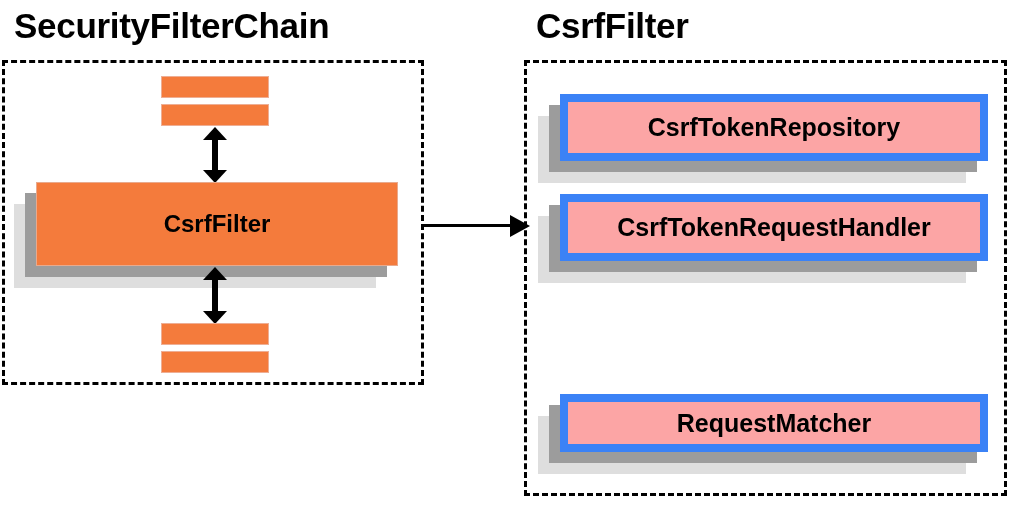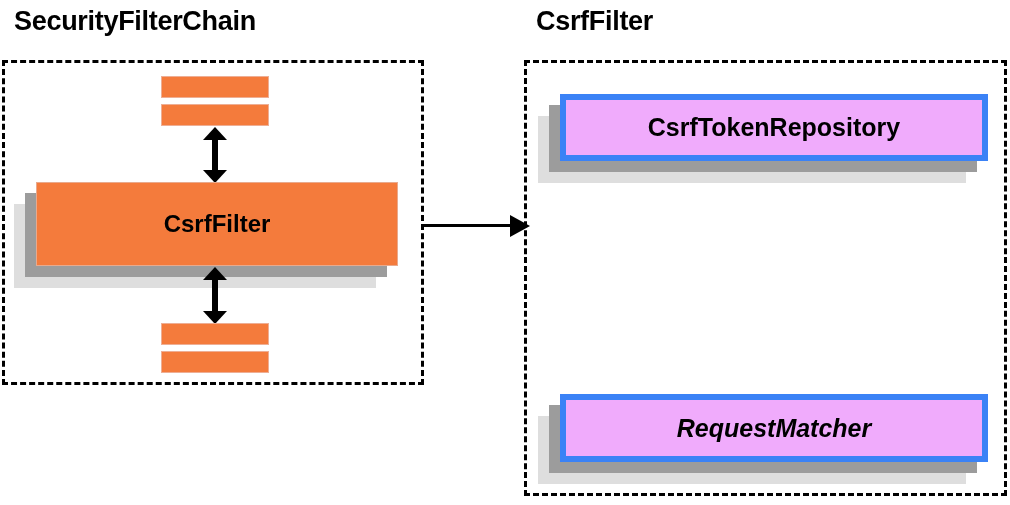--- a/index.html
+++ b/index.html
@@ -13,21 +13,21 @@
     height: 505px;
     background: #ffffff;
     font-family: "Liberation Sans", sans-serif;
     overflow: hidden;
   }
 
   
   .panel-title {
     position: absolute;
     font-weight: bold;
-    font-size: 27px;
+    font-size: 35px;
     color: #000000;
     letter-spacing: -0.3px;
     white-space: nowrap;
     line-height: 1;
   }
   #title-left  { left: 14px;  top: 8px; }
   #title-right { left: 536px; top: 8px; }
 
   
   .group-box {
@@ -83,22 +83,22 @@
   .orange .face {
     background: #f47b3c;
     border: 1px solid #e9aa8d;
   }
   .orange .face .label {
     font-size: 24px;
   }
 
   
   .blue .face {
-    background: #f0abfc;
-    border: 6px solid #3b82f6;
+    background: #fca5a5;
+    border: 8px solid #3b82f6;
   }
   .blue .face .label {
     font-size: 25px;
   }
 
   
   .bar {
     position: absolute;
     background: #f47b3c;
     border: 1px solid #eeae94;
@@ -198,23 +198,30 @@
   <div class="group-box" id="group-right"></div>
 
   <div class="stack blue" style="left:560px; top:94px; width:428px; height:67px;">
     <div class="sh-light"></div>
     <div class="sh-dark"></div>
     <div class="face">
       <span class="label">CsrfTokenRepository</span>
     </div>
   </div>
 
-
-
-  <div class="stack blue" style="left:560px; top:394px; width:428px; height:68px;font-style:italic;">
+  <div class="stack blue" style="left:560px; top:194px; width:428px; height:67px;">
+    <div class="sh-light"></div>
+    <div class="sh-dark"></div>
+    <div class="face">
+      <span class="label">CsrfTokenRequestHandler</span>
+    </div>
+  </div>
+
+
+  <div class="stack blue" style="left:560px; top:394px; width:428px; height:58px;">
     <div class="sh-light"></div>
     <div class="sh-dark"></div>
     <div class="face">
       <span class="label">RequestMatcher</span>
     </div>
   </div>
 
 </div>
 
 </body></html>

